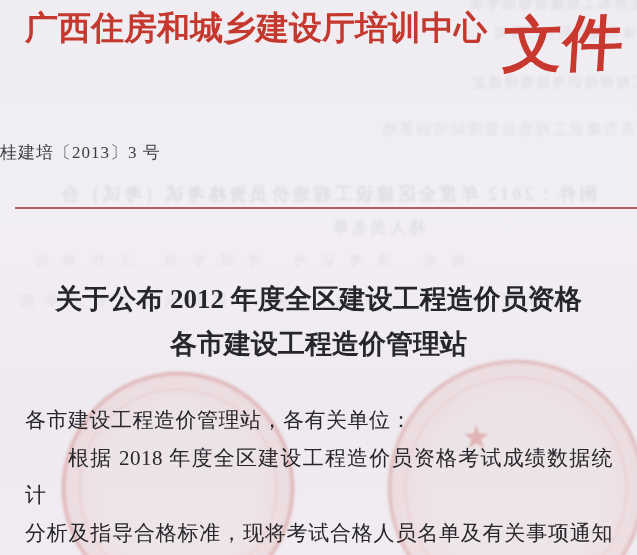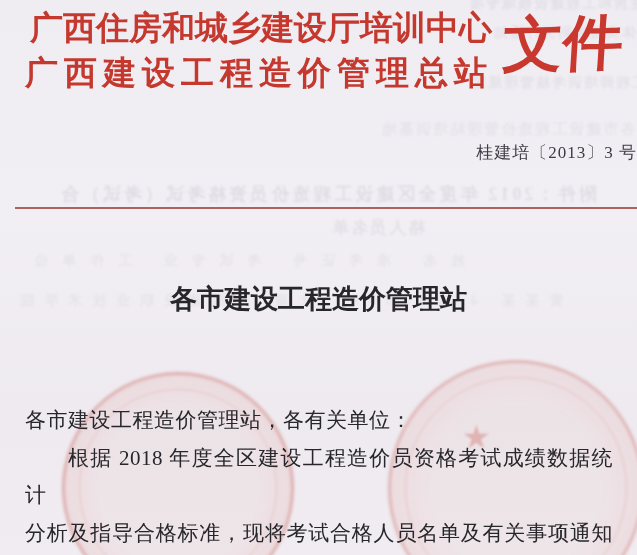--- a/index.html
+++ b/index.html
@@ -38,29 +38,29 @@
     background:radial-gradient(circle,rgba(215,95,85,.05) 48%,rgba(215,95,85,.10) 70%,rgba(215,95,85,0) 77%);
   }
   .seal-star{
     position:absolute;left:462px;top:418px;font-size:32px;
     color:rgba(198,70,55,.30);filter:blur(1.2px);pointer-events:none;
     font-family:"DejaVu Sans",sans-serif;
   }
   
   .header{position:absolute;top:5px;left:25px;right:4px;display:flex;align-items:flex-start;}
   .org{width:472px;color:#c5382e;font-weight:bold;}
-  .org-line1{font-size:33px;line-height:46px;white-space:nowrap;text-align:center;}
+  .org-line1{font-size:33px;line-height:46px;white-space:nowrap;}
   .org-line2{font-size:33px;line-height:44px;white-space:nowrap;letter-spacing:6px;}
   .doc-type{
     color:#c8382e;font-weight:bold;font-size:60px;line-height:62px;
     margin-left:6px;margin-top:8px;white-space:nowrap;
     transform:rotate(-1.5deg) skewX(-5deg);
   }
   
-  .doc-number{position:absolute;top:141px;left:0;width:100%;text-align:right;
+  .doc-number{position:absolute;top:141px;left:0;width:100%;text-align:left;
     font-size:17px;color:#3c3c44;letter-spacing:1px;}
   .red-rule{position:absolute;top:207px;left:15px;width:622px;height:2px;
     background:#a4524d;opacity:.9;}
   .title{position:absolute;top:277px;left:0;width:100%;text-align:center;
     font-weight:bold;color:#26262b;font-size:27px;line-height:45px;}
   
   .body{position:absolute;top:402px;left:25px;width:588px;
     font-size:21px;line-height:37.5px;color:#26262b;letter-spacing:.5px;}
   .jst{text-align:justify;text-align-last:justify;}
   .indent{text-indent:43px;}
@@ -79,30 +79,30 @@
   <div class="bleed bd6">姓名 准考证号 考试专业 工作单位</div>
   <div class="bleed bd7">黄某某 452013001 土建 广西建设职业技术学院</div>
 
   <div class="seal seal-left"></div>
   <div class="seal seal-right"></div>
   <span class="seal-star">★</span>
 
   <div class="header">
     <div class="org">
       <div class="org-line1">广西住房和城乡建设厅培训中心</div>
-      <div class="org-line2">广西建设工程造价管理总站</div>
     </div>
     <div class="doc-type">文件</div>
   </div>
 
   <div class="doc-number">桂建培〔2013〕3 号</div>
 
   <div class="red-rule"></div>
 
   <div class="title">
+    <div>关于公布 2012 年度全区建设工程造价员资格</div>
     <div>各市建设工程造价管理站</div>
   </div>
 
   <div class="body">
     <div>各市建设工程造价管理站，各有关单位：</div>
     <div class="indent jst">根据 2018 年度全区建设工程造价员资格考试成绩数据统计</div>
     <div class="jst">分析及指导合格标准，现将考试合格人员名单及有关事项通知如</div>
 
   </div>
 

